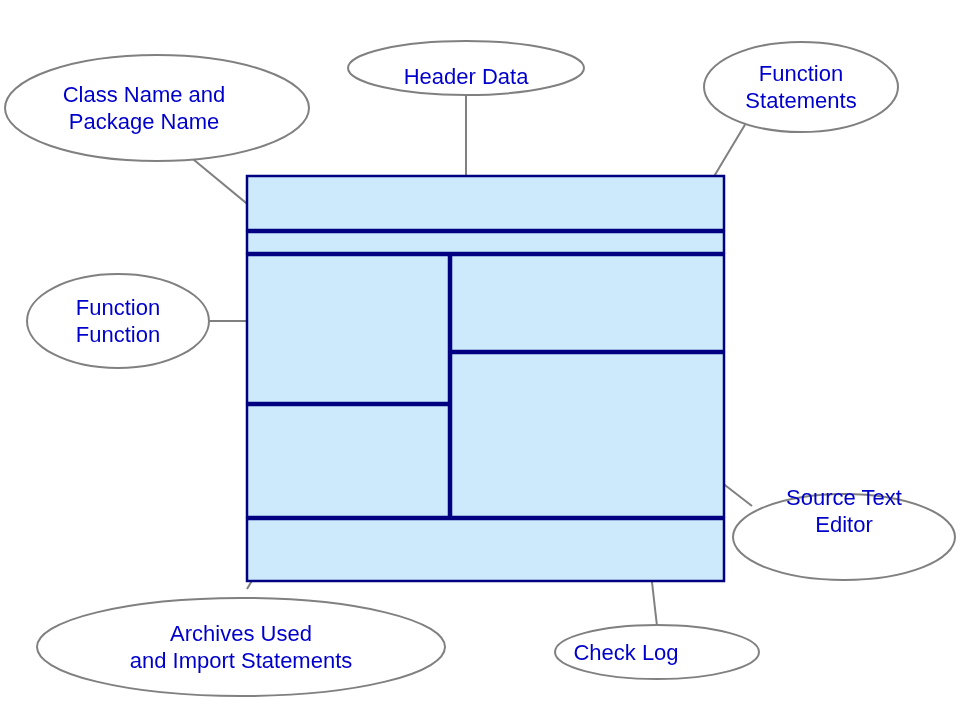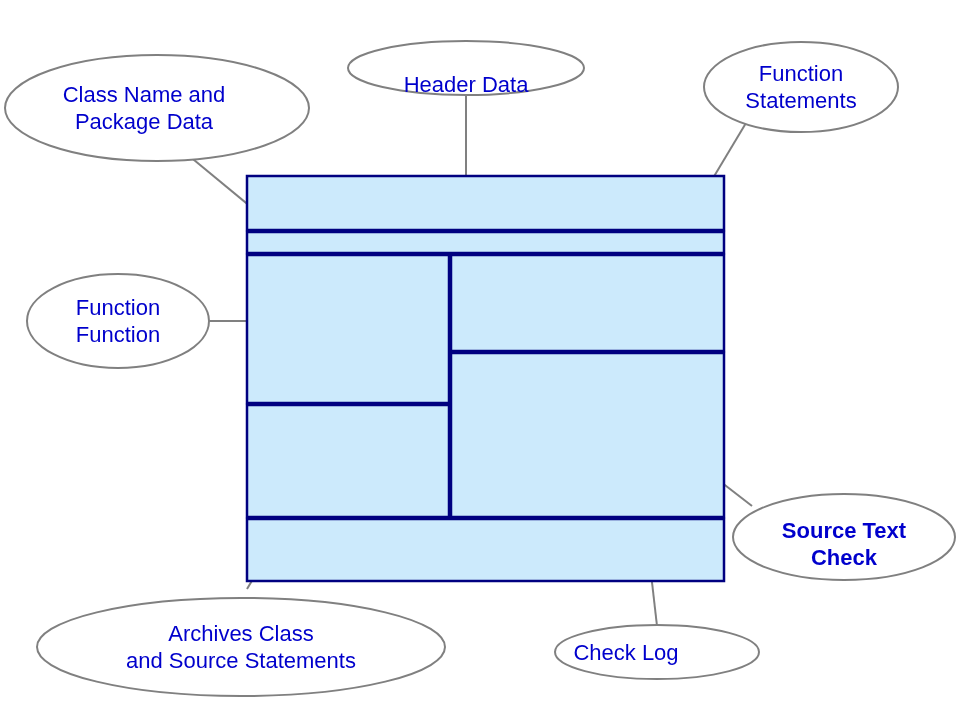--- a/index.html
+++ b/index.html
@@ -71,22 +71,22 @@
         <ellipse cx="801" cy="87" rx="97" ry="45" fill="#FFFFFF" stroke="#808080" stroke-width="2"></ellipse>
         <ellipse cx="118" cy="321" rx="91" ry="47" fill="#FFFFFF" stroke="#808080" stroke-width="2"></ellipse>
         <ellipse cx="844" cy="537" rx="111" ry="43" fill="#FFFFFF" stroke="#808080" stroke-width="2"></ellipse>
         <ellipse cx="241" cy="647" rx="204" ry="49" fill="#FFFFFF" stroke="#808080" stroke-width="2"></ellipse>
         <ellipse cx="657" cy="652" rx="102" ry="27" fill="#FFFFFF" stroke="#808080" stroke-width="2"></ellipse>
       </g>
 
   </svg>
 
   <div id="label-layer">
-      <div class="callout-label" style="left: 144px; top: 108px;"><div>Class Name and</div><div>Package Data</div></div>
-      <div class="callout-label" style="left: 466px; top: 84px;"><div>Header Data</div></div>
+      <div class="callout-label" style="left: 144px; top: 108px;"><div>Class Name and</div><div>Package Name</div></div>
+      <div class="callout-label" style="left: 466px; top: 76px;"><div>Header Data</div></div>
       <div class="callout-label" style="left: 801px; top: 87px;"><div>Function</div><div>Statements</div></div>
       <div class="callout-label" style="left: 118px; top: 321px;"><div>Function</div><div>Function</div></div>
-      <div class="callout-label" style="left: 844px; top: 544px; font-weight: bold;"><div>Source Text</div><div>Check</div></div>
-      <div class="callout-label" style="left: 241px; top: 647px;"><div>Archives Class</div><div>and Source Statements</div></div>
+      <div class="callout-label" style="left: 844px; top: 511px;"><div>Source Text</div><div>Editor</div></div>
+      <div class="callout-label" style="left: 241px; top: 647px;"><div>Archives Used</div><div>and Import Statements</div></div>
       <div class="callout-label" style="left: 626px; top: 652px;"><div>Check Log</div></div>
     </div>
 
 </div>
 
 </body></html>

